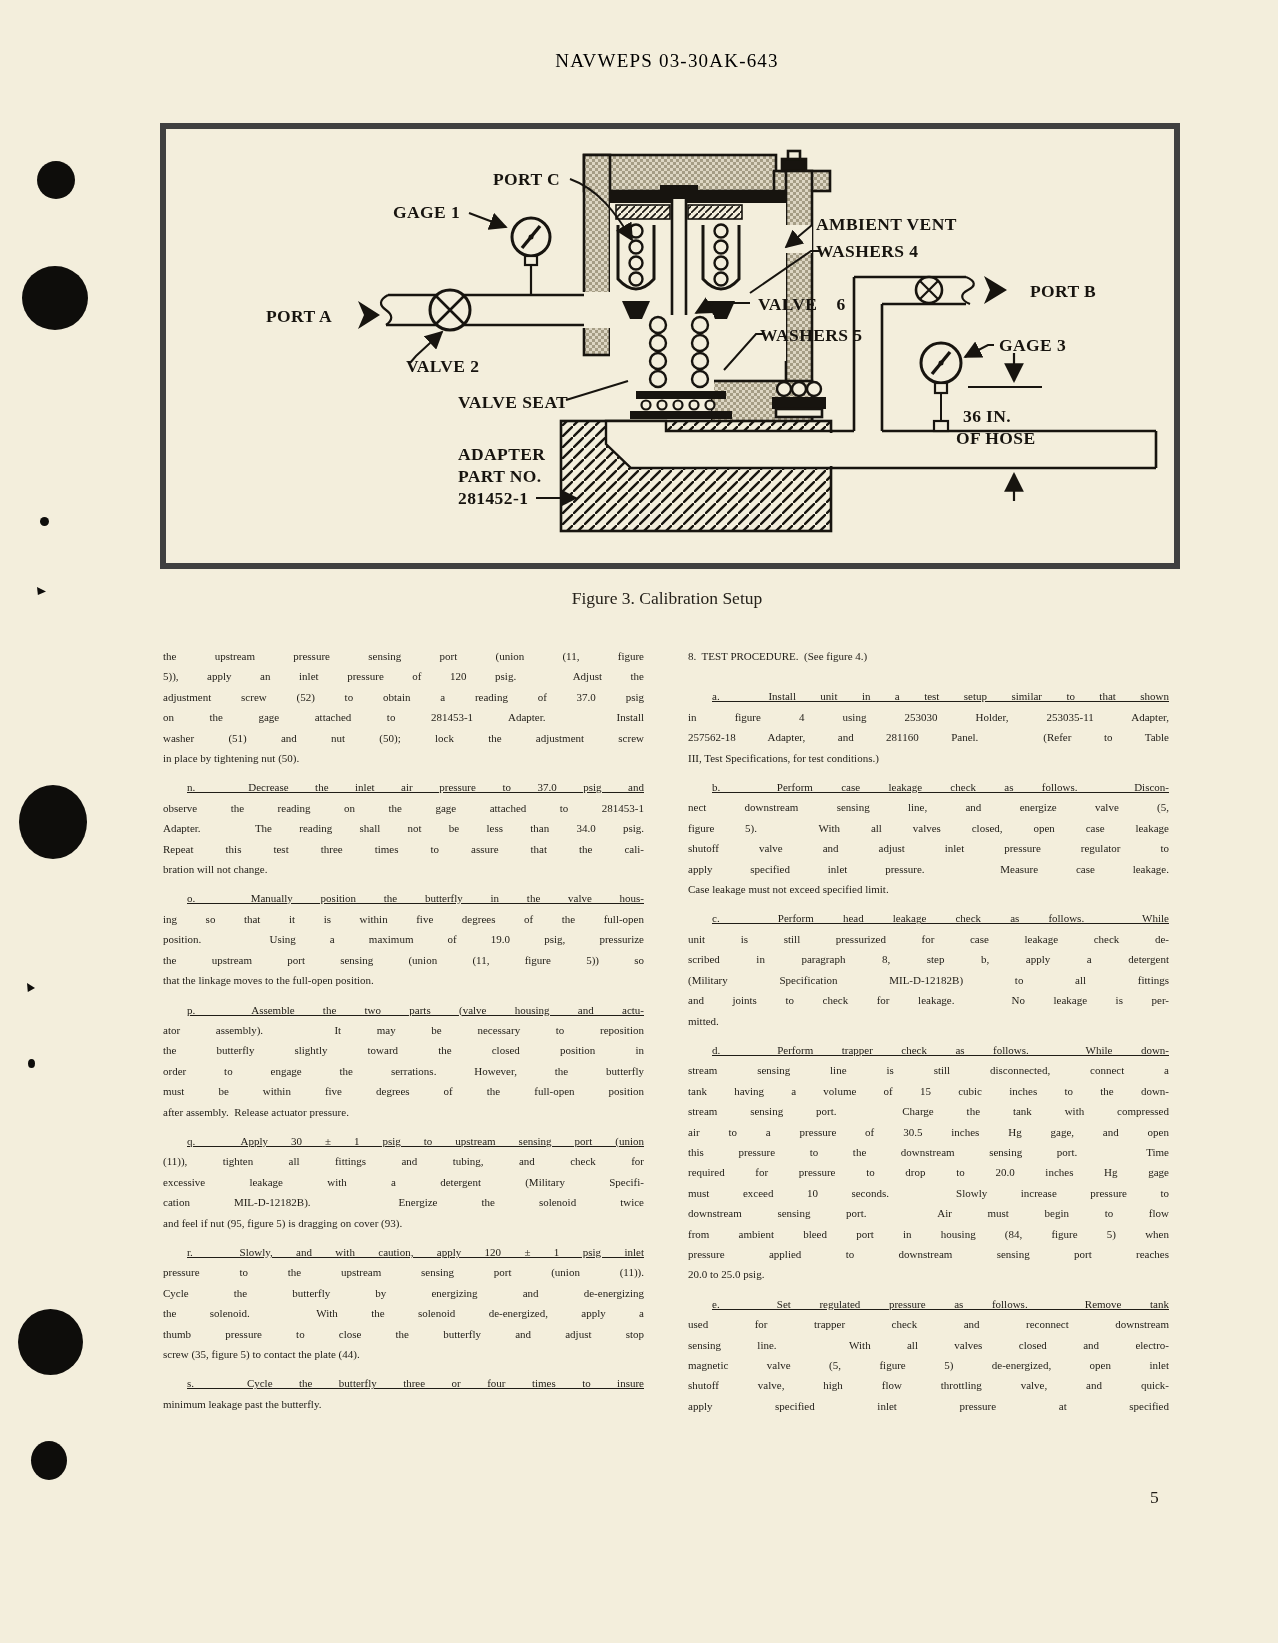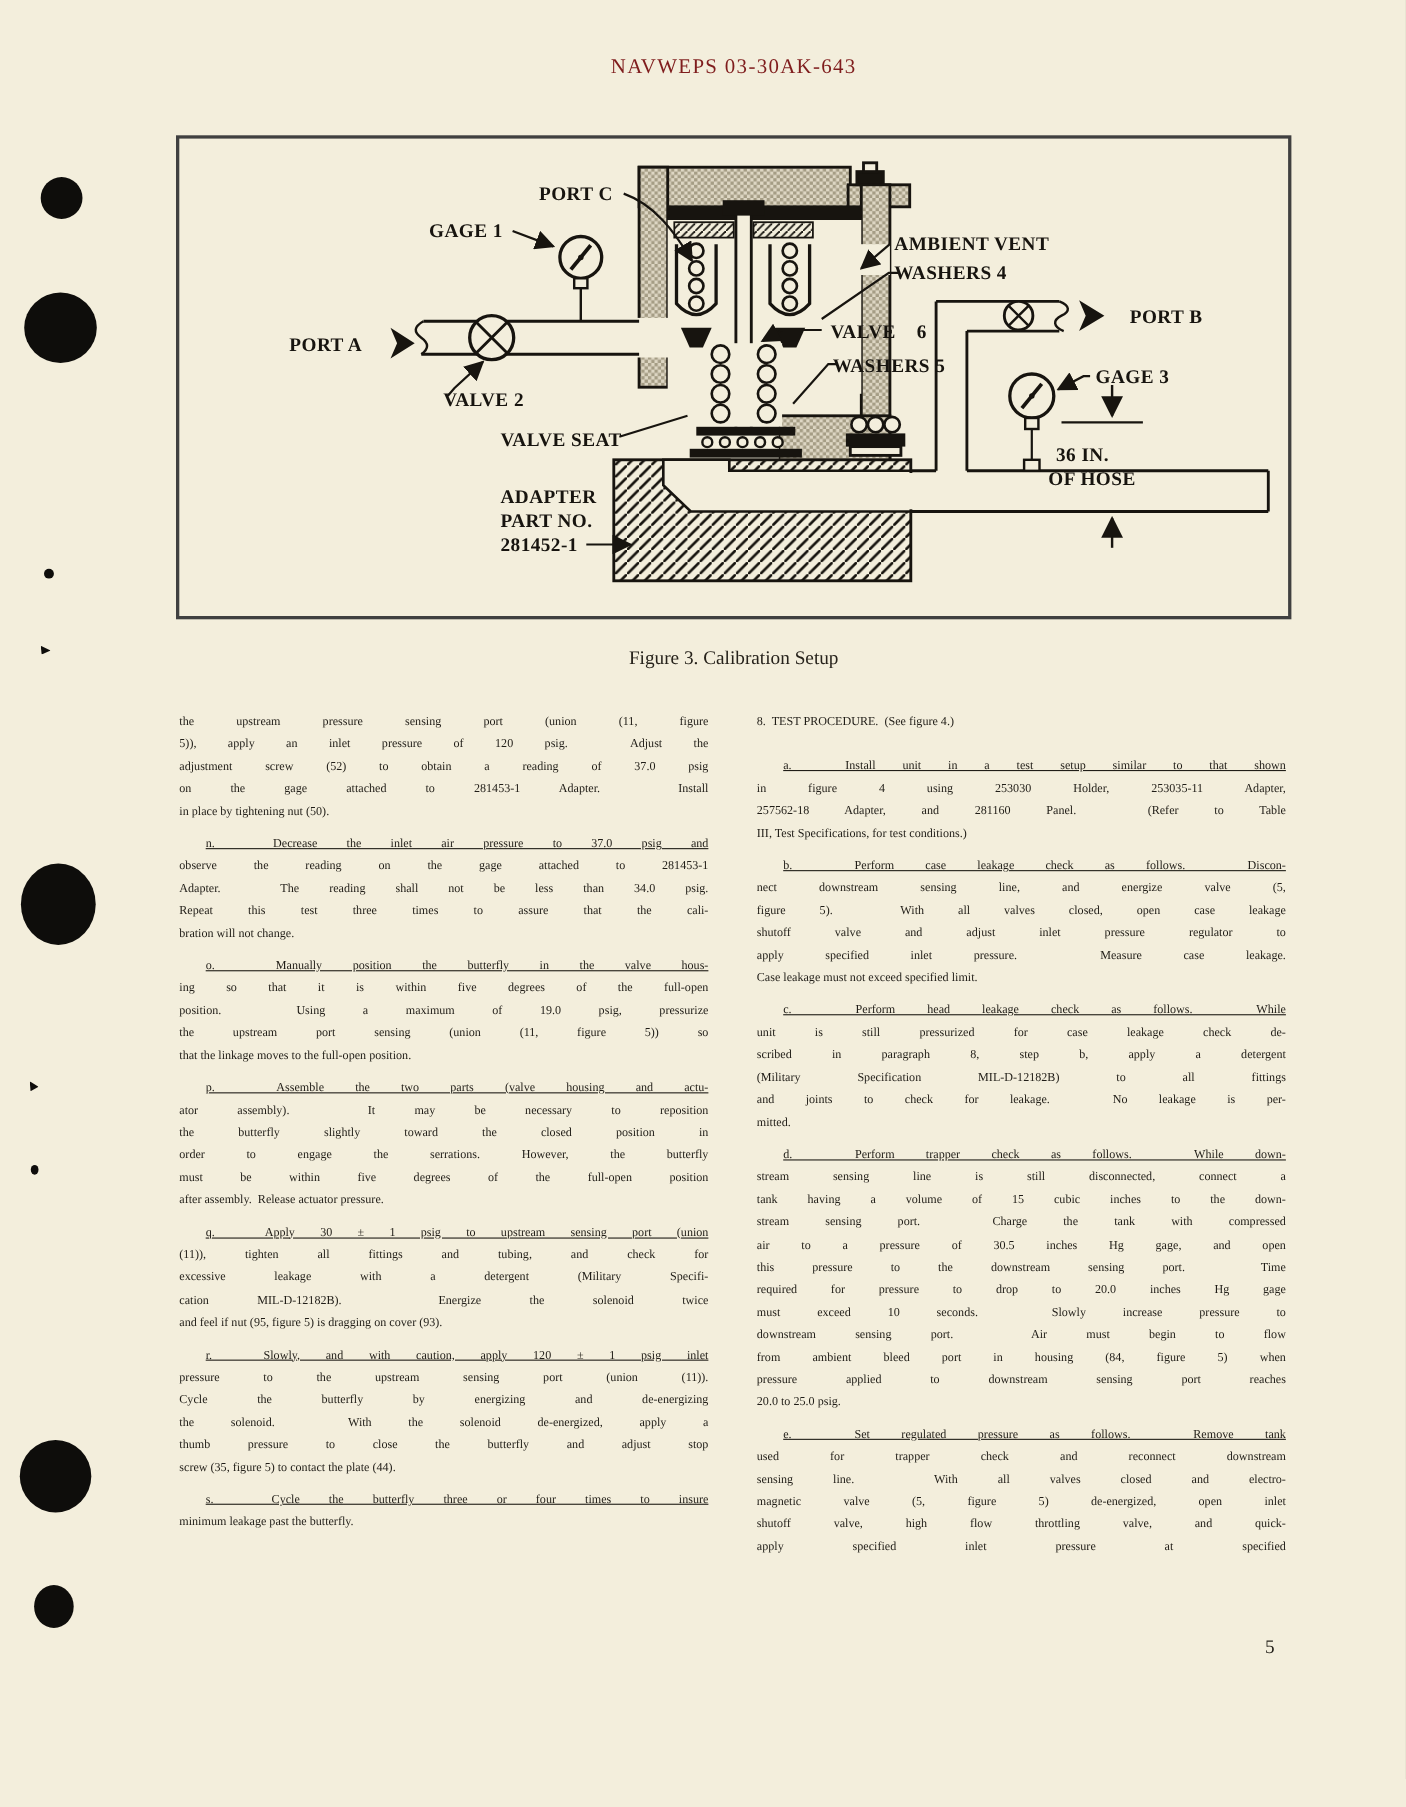--- a/index.html
+++ b/index.html
@@ -1,23 +1,23 @@
 <!DOCTYPE html>
 <html><head>
 <meta charset="utf-8">
 <style>
   html,body{margin:0;padding:0;background:#d8d2c2;}
   #page{position:relative;width:1278px;height:1643px;background:#f3eedc;overflow:hidden;
         font-family:"Liberation Serif", serif;color:#201d17;}
   
   #hdr{position:absolute;left:160px;top:50px;width:1014px;text-align:center;
-       font-size:19px;letter-spacing:1.2px;color:#7f1d1d;}
+       font-size:19px;letter-spacing:1.2px;color:#000000;}
   
   #figbox{position:absolute;left:160px;top:123px;width:1008px;height:434px;
-          border:3px solid #404040;background:#f3eedc;}
+          border:6px solid #404040;background:#f3eedc;}
   #figcap{position:absolute;left:160px;top:588px;width:1014px;text-align:center;
           font-size:17.5px;color:#26221b;}
   svg text{font-family:"Liberation Serif", serif;font-weight:bold;font-size:17.5px;
            fill:#17140f;letter-spacing:0.4px;}
   
   .col{position:absolute;top:646px;width:481px;font-size:11px;line-height:20.4px;}
   #colL{left:163px;}
   #colR{left:688px;}
   .heading{margin-bottom:20px;}
   .para + .para{margin-top:9px;}
@@ -232,20 +232,21 @@
 
   <div id="figcap">Figure 3. Calibration Setup</div>
 
   <div id="colL" class="col">
     <div>
         <div class="para">
           <div class="tline j">the upstream pressure sensing port (union (11, figure</div>
           <div class="tline j">5)), apply an inlet pressure of 120 psig.&nbsp; Adjust the</div>
           <div class="tline j">adjustment screw (52) to obtain a reading of 37.0 psig</div>
           <div class="tline j">on the gage attached to 281453-1 Adapter.&nbsp; Install</div>
+          <div class="tline j">washer (51) and nut (50); lock the adjustment screw</div>
           <div class="tline">in place by tightening nut (50).</div>
         </div>
         <div class="para">
           <div class="tline j ind">n.&nbsp; Decrease the inlet air pressure to 37.0 psig and</div>
           <div class="tline j">observe the reading on the gage attached to 281453-1</div>
           <div class="tline j">Adapter.&nbsp; The reading shall not be less than 34.0 psig.</div>
           <div class="tline j">Repeat this test three times to assure that the cali-</div>
           <div class="tline">bration will not change.</div>
         </div>
         <div class="para">

